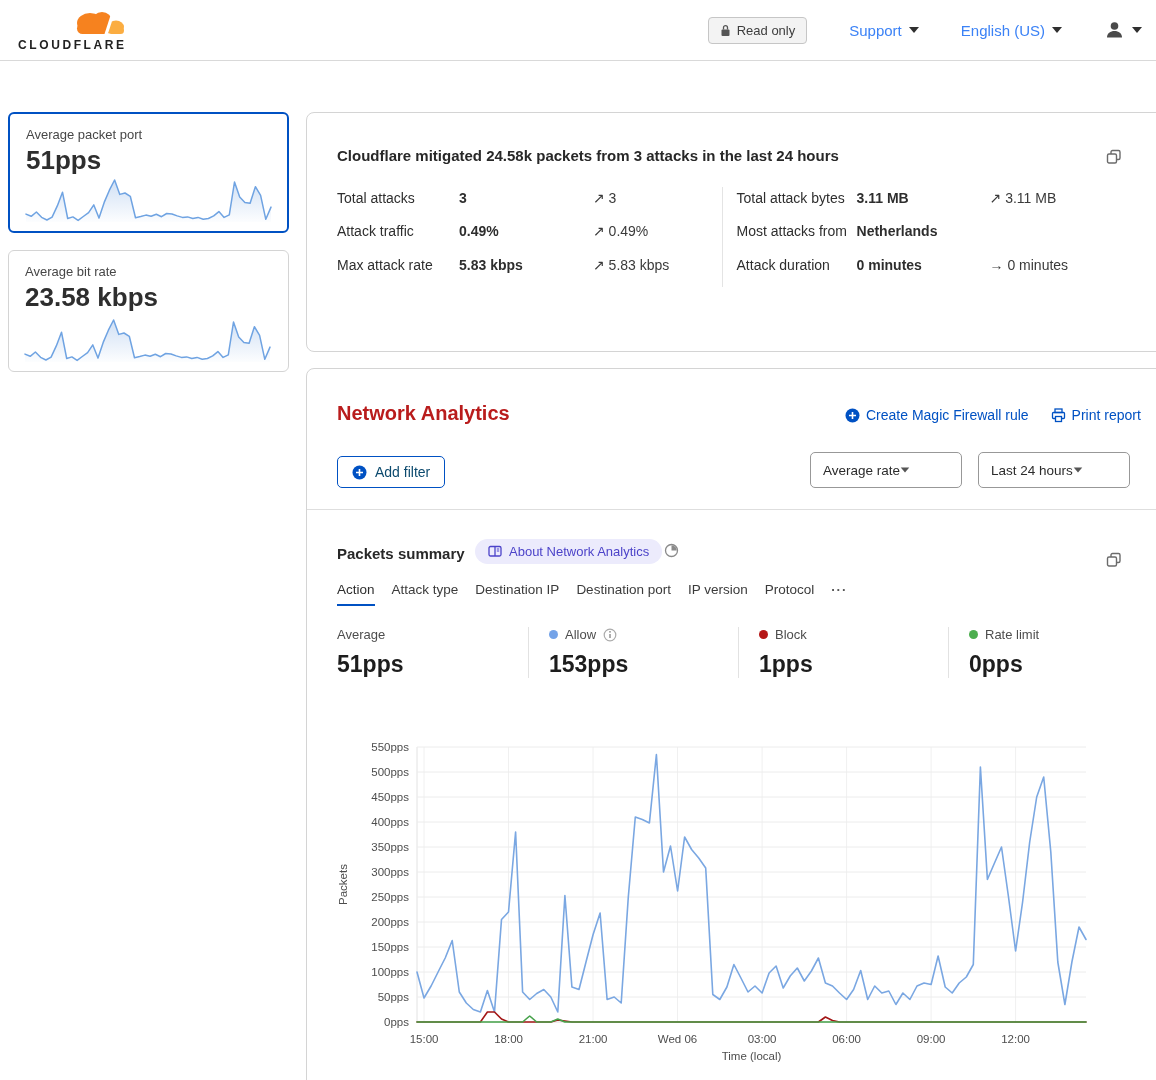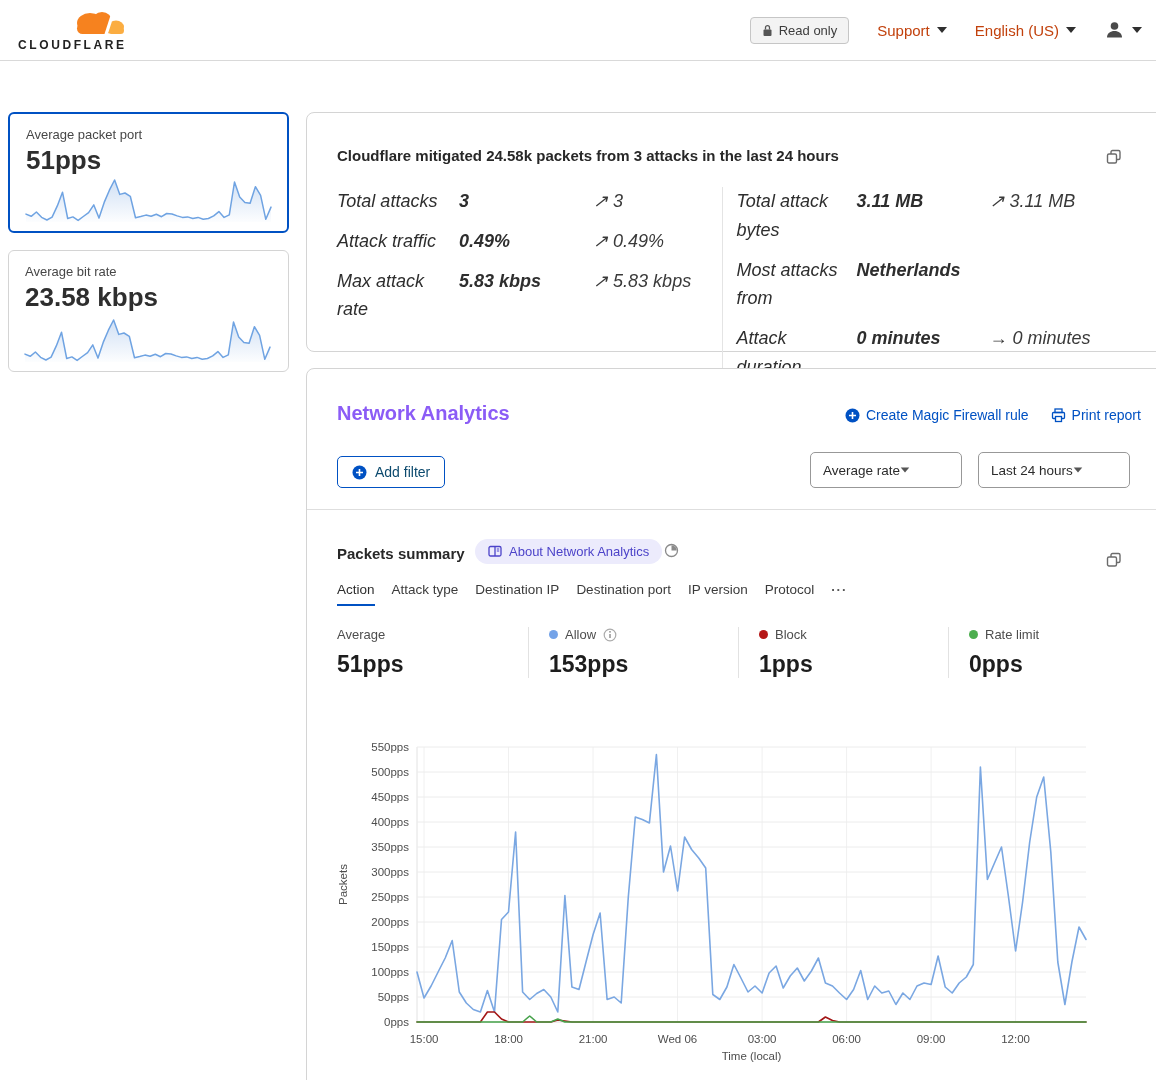--- a/index.html
+++ b/index.html
@@ -9,21 +9,21 @@
   
   .header { position: absolute; top: 0; left: 0; width: 1156px; height: 61px;
             border-bottom: 1px solid #d9d9d9; display: flex; align-items: center;
             justify-content: space-between; padding: 0 14px; background: #fff; }
   .logo { display: flex; flex-direction: column; align-items: flex-end; padding-left: 4px; }
   .logo-text { font-size: 12px; font-weight: 800; letter-spacing: 2.6px; color: #222; }
   .hdr-right { display: flex; align-items: center; gap: 28px; }
   .readonly-badge { display: flex; align-items: center; gap: 6px; border: 1px solid #c6c6c6;
                     background: #f3f3f3; border-radius: 4px; padding: 5px 11px;
                     font-size: 13px; color: #3d3d3d; }
-  .hdr-item { display: flex; align-items: center; gap: 7px; font-size: 15px; color: #c2410c; cursor: pointer; }
+  .hdr-item { display: flex; align-items: center; gap: 7px; font-size: 15px; color: #3b82f6; cursor: pointer; margin-left: 14px; }
   .caret { width: 0; height: 0; border-left: 5px solid transparent;
            border-right: 5px solid transparent; border-top: 6px solid #2f2f2f; }
 
   
   .metric-card { position: absolute; left: 8px; width: 281px; background: #fff;
                  border: 1px solid #d4d4d4; border-radius: 6px; padding: 13px 16px 0; cursor: pointer; }
   .metric-card.selected { border: 2px solid #0051c3; }
   #card-packet { top: 112px; height: 121px; }
   #card-bit { top: 250px; height: 122px; }
   .metric-label { font-size: 13px; color: #474747; }
@@ -34,29 +34,29 @@
   .panel { position: absolute; left: 306px; width: 866px; background: #fff;
            border: 1px solid #d4d4d4; border-radius: 8px; }
   #summary-card { top: 112px; height: 240px; }
   #na-card { top: 368px; height: 760px; }
 
   .sum-title { position: absolute; left: 30px; top: 34px; font-size: 15px; font-weight: 700; color: #282828; }
   .copy-btn { position: absolute; cursor: pointer; }
   .sum-cols { position: absolute; left: 30px; top: 74px; right: 30px; display: flex; }
   .sum-col { width: 385px; }
   .sum-col.right { width: 420px; border-left: 1px solid #e4e4e4; padding-left: 14px; margin-left: 0; }
-  .srow { display: flex; align-items: flex-start; margin-bottom: 11px; font-size: 18px;
-          color: #2e2e2e; line-height: 1.6; font-style: italic; }
+  .srow { display: flex; align-items: flex-start; margin-bottom: 11px; font-size: 14px;
+          color: #2e2e2e; line-height: 1.6; }
   .slabel { flex: 0 0 122px; }
   .sum-col.right .slabel { flex: 0 0 120px; }
   .sval { flex: 0 0 134px; font-weight: 700; }
   .sum-col.right .sval { flex: 0 0 133px; }
   .strend { color: #3a3a3a; }
 
-  .na-title { position: absolute; left: 30px; top: 33px; font-size: 20px; font-weight: 600; color: #8b5cf6; }
+  .na-title { position: absolute; left: 30px; top: 33px; font-size: 20px; font-weight: 600; color: #b91c1c; }
   .na-links { position: absolute; left: 538px; top: 38px; display: flex; gap: 22px; }
   .na-link { display: flex; align-items: center; gap: 6px; font-size: 14px; color: #0051c3; cursor: pointer; white-space: nowrap; }
   .add-filter-btn { position: absolute; left: 30px; top: 87px; display: flex; align-items: center; gap: 8px;
                     border: 1px solid #0051c3; color: #0c4a6e; background: #fff; border-radius: 5px;
                     padding: 7px 14px; font-size: 14px; cursor: pointer; }
   .select { position: absolute; top: 83px; height: 36px; border: 1px solid #989898; border-radius: 5px;
             background: #fff; display: flex; align-items: center; 
             padding: 0 12px; font-size: 13.5px; color: #2c2c2c; cursor: pointer; }
   #metric-select { left: 503px; width: 152px; }
   #range-select { left: 671px; width: 152px; }

